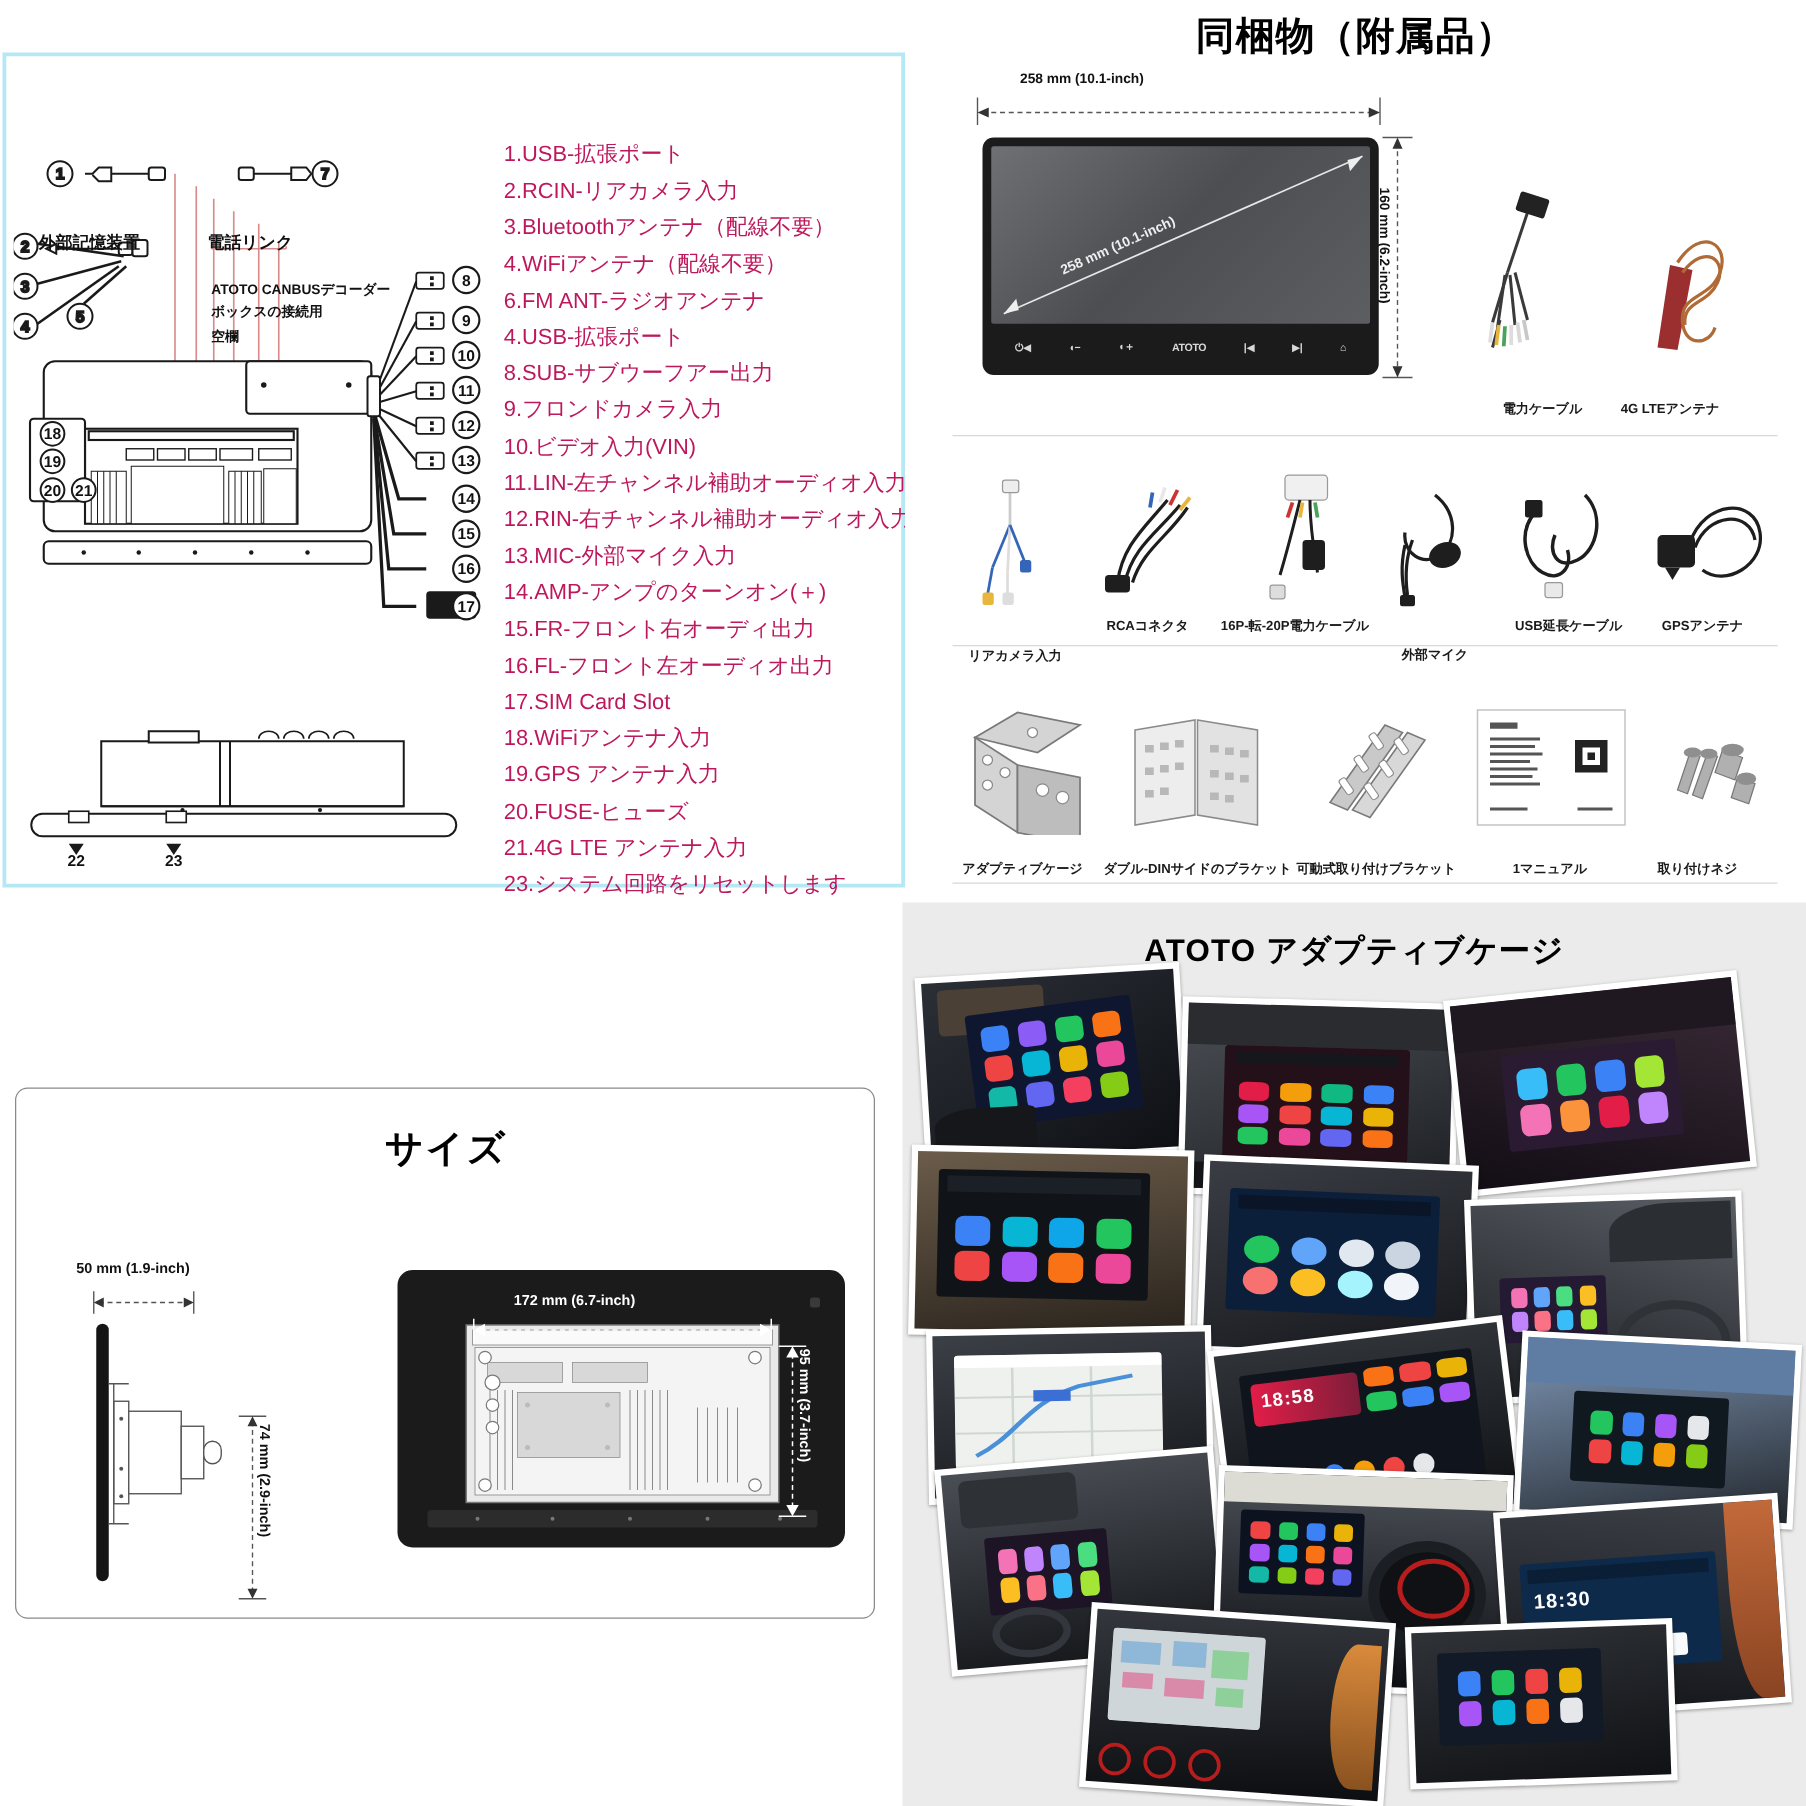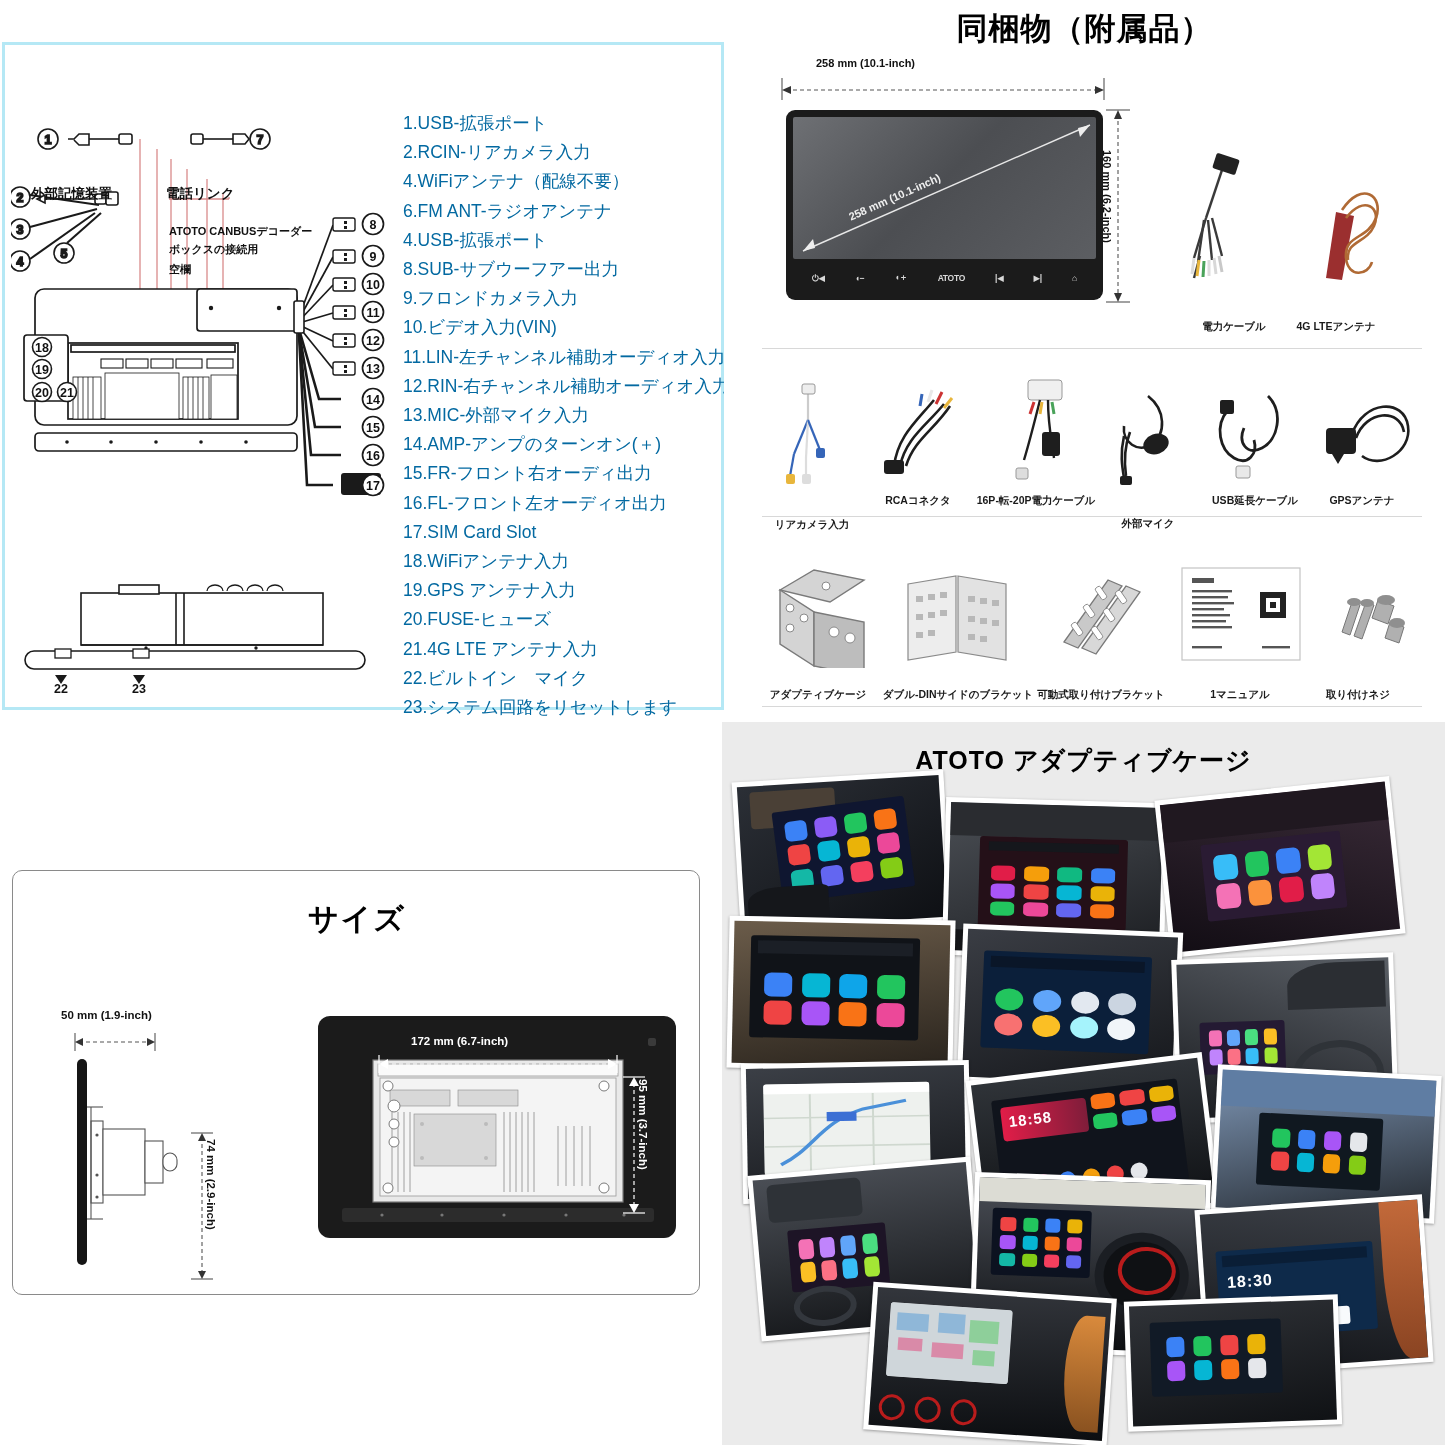--- a/index.html
+++ b/index.html
@@ -17,21 +17,21 @@
       border:1.5px solid #8a8a8a;border-radius:10px;background:#fff;}
   #panel-install{left:722px;top:722px;width:723px;height:723px;background:#ebebeb;}
 
   .ttl{position:absolute;font-weight:bold;color:#000;white-space:nowrap;}
   #ttl-package{left:0;top:8px;width:721px;text-align:center;font-size:31px;letter-spacing:1px;}
   #ttl-size{left:0;top:28px;width:688px;text-align:center;font-size:30px;letter-spacing:2px;}
   #ttl-install{left:0;top:22px;width:723px;text-align:center;font-size:25px;letter-spacing:1px;}
 
   
   #port-list{position:absolute;left:398px;top:64px;width:320px;}
-  #port-list .pitem{font-size:17.5px;line-height:29.2px;color:#0369a1;white-space:nowrap;}
+  #port-list .pitem{font-size:17.5px;line-height:29.2px;color:#be185d;white-space:nowrap;}
 
   
   #wire-svg{position:absolute;left:6px;top:48px;}
   .cnum{font-size:12.5px;font-weight:bold;font-family:"Liberation Sans",sans-serif;}
   .jlab{font-size:13.5px;font-weight:bold;fill:#111;}
   .jlab-s{font-size:11px;font-weight:bold;fill:#111;}
 
   
   .dimtxt{position:absolute;font-size:11px;font-weight:bold;color:#111;white-space:nowrap;}
   #dev-frame{position:absolute;left:786px;top:110px;width:317px;height:190px;
@@ -281,38 +281,38 @@
       <path d="M44 582 l12 0 l-6 9 z"></path>
       <path d="M122 582 l12 0 l-6 9 z"></path>
     </g>
     <text class="cnum" x="50" y="600" text-anchor="middle" fill="#111" font-size="15">22</text>
     <text class="cnum" x="128" y="600" text-anchor="middle" fill="#111" font-size="15">23</text>
   </svg>
 
   <div id="port-list">
     <div class="pitem">1.USB-拡張ポート</div>
     <div class="pitem">2.RCIN-リアカメラ入力</div>
+    <div class="pitem">3.Bluetoothアンテナ（配線不要）</div>
     <div class="pitem">4.WiFiアンテナ（配線不要）</div>
     <div class="pitem">6.FM ANT-ラジオアンテナ</div>
     <div class="pitem">4.USB-拡張ポート</div>
     <div class="pitem">8.SUB-サブウーフアー出力</div>
     <div class="pitem">9.フロンドカメラ入力</div>
     <div class="pitem">10.ビデオ入力(VIN)</div>
     <div class="pitem">11.LIN-左チャンネル補助オーディオ入力</div>
     <div class="pitem">12.RIN-右チャンネル補助オーディオ入力</div>
     <div class="pitem">13.MIC-外部マイク入力</div>
     <div class="pitem">14.AMP-アンプのターンオン(＋)</div>
     <div class="pitem">15.FR-フロント右オーディ出力</div>
     <div class="pitem">16.FL-フロント左オーディオ出力</div>
     <div class="pitem">17.SIM Card Slot</div>
     <div class="pitem">18.WiFiアンテナ入力</div>
     <div class="pitem">19.GPS アンテナ入力</div>
     <div class="pitem">20.FUSE-ヒューズ</div>
     <div class="pitem">21.4G LTE アンテナ入力</div>
-    <div class="pitem">22.ビルトイン　マイク</div>
     <div class="pitem">23.システム回路をリセットします</div>
   </div>
 </div>
 
 <div class="panel" id="panel-package">
   <div class="ttl" id="ttl-package">同梱物（附属品）</div>
 </div>
 
 <svg style="position:absolute;left:776px;top:74px;" width="340" height="30">
   <g stroke="#555" stroke-width="1.1" fill="none">

